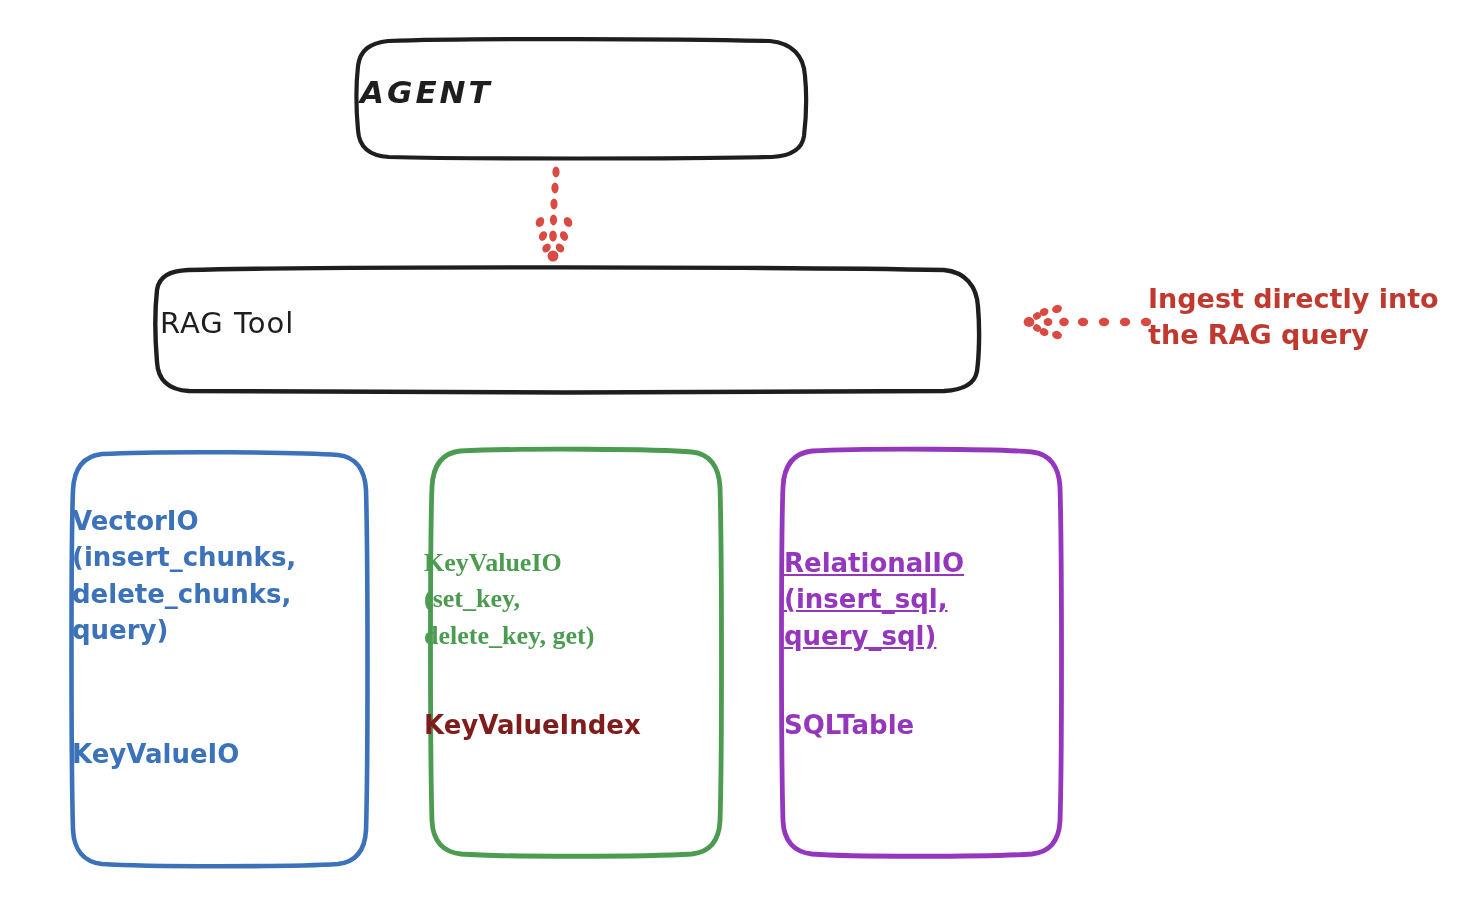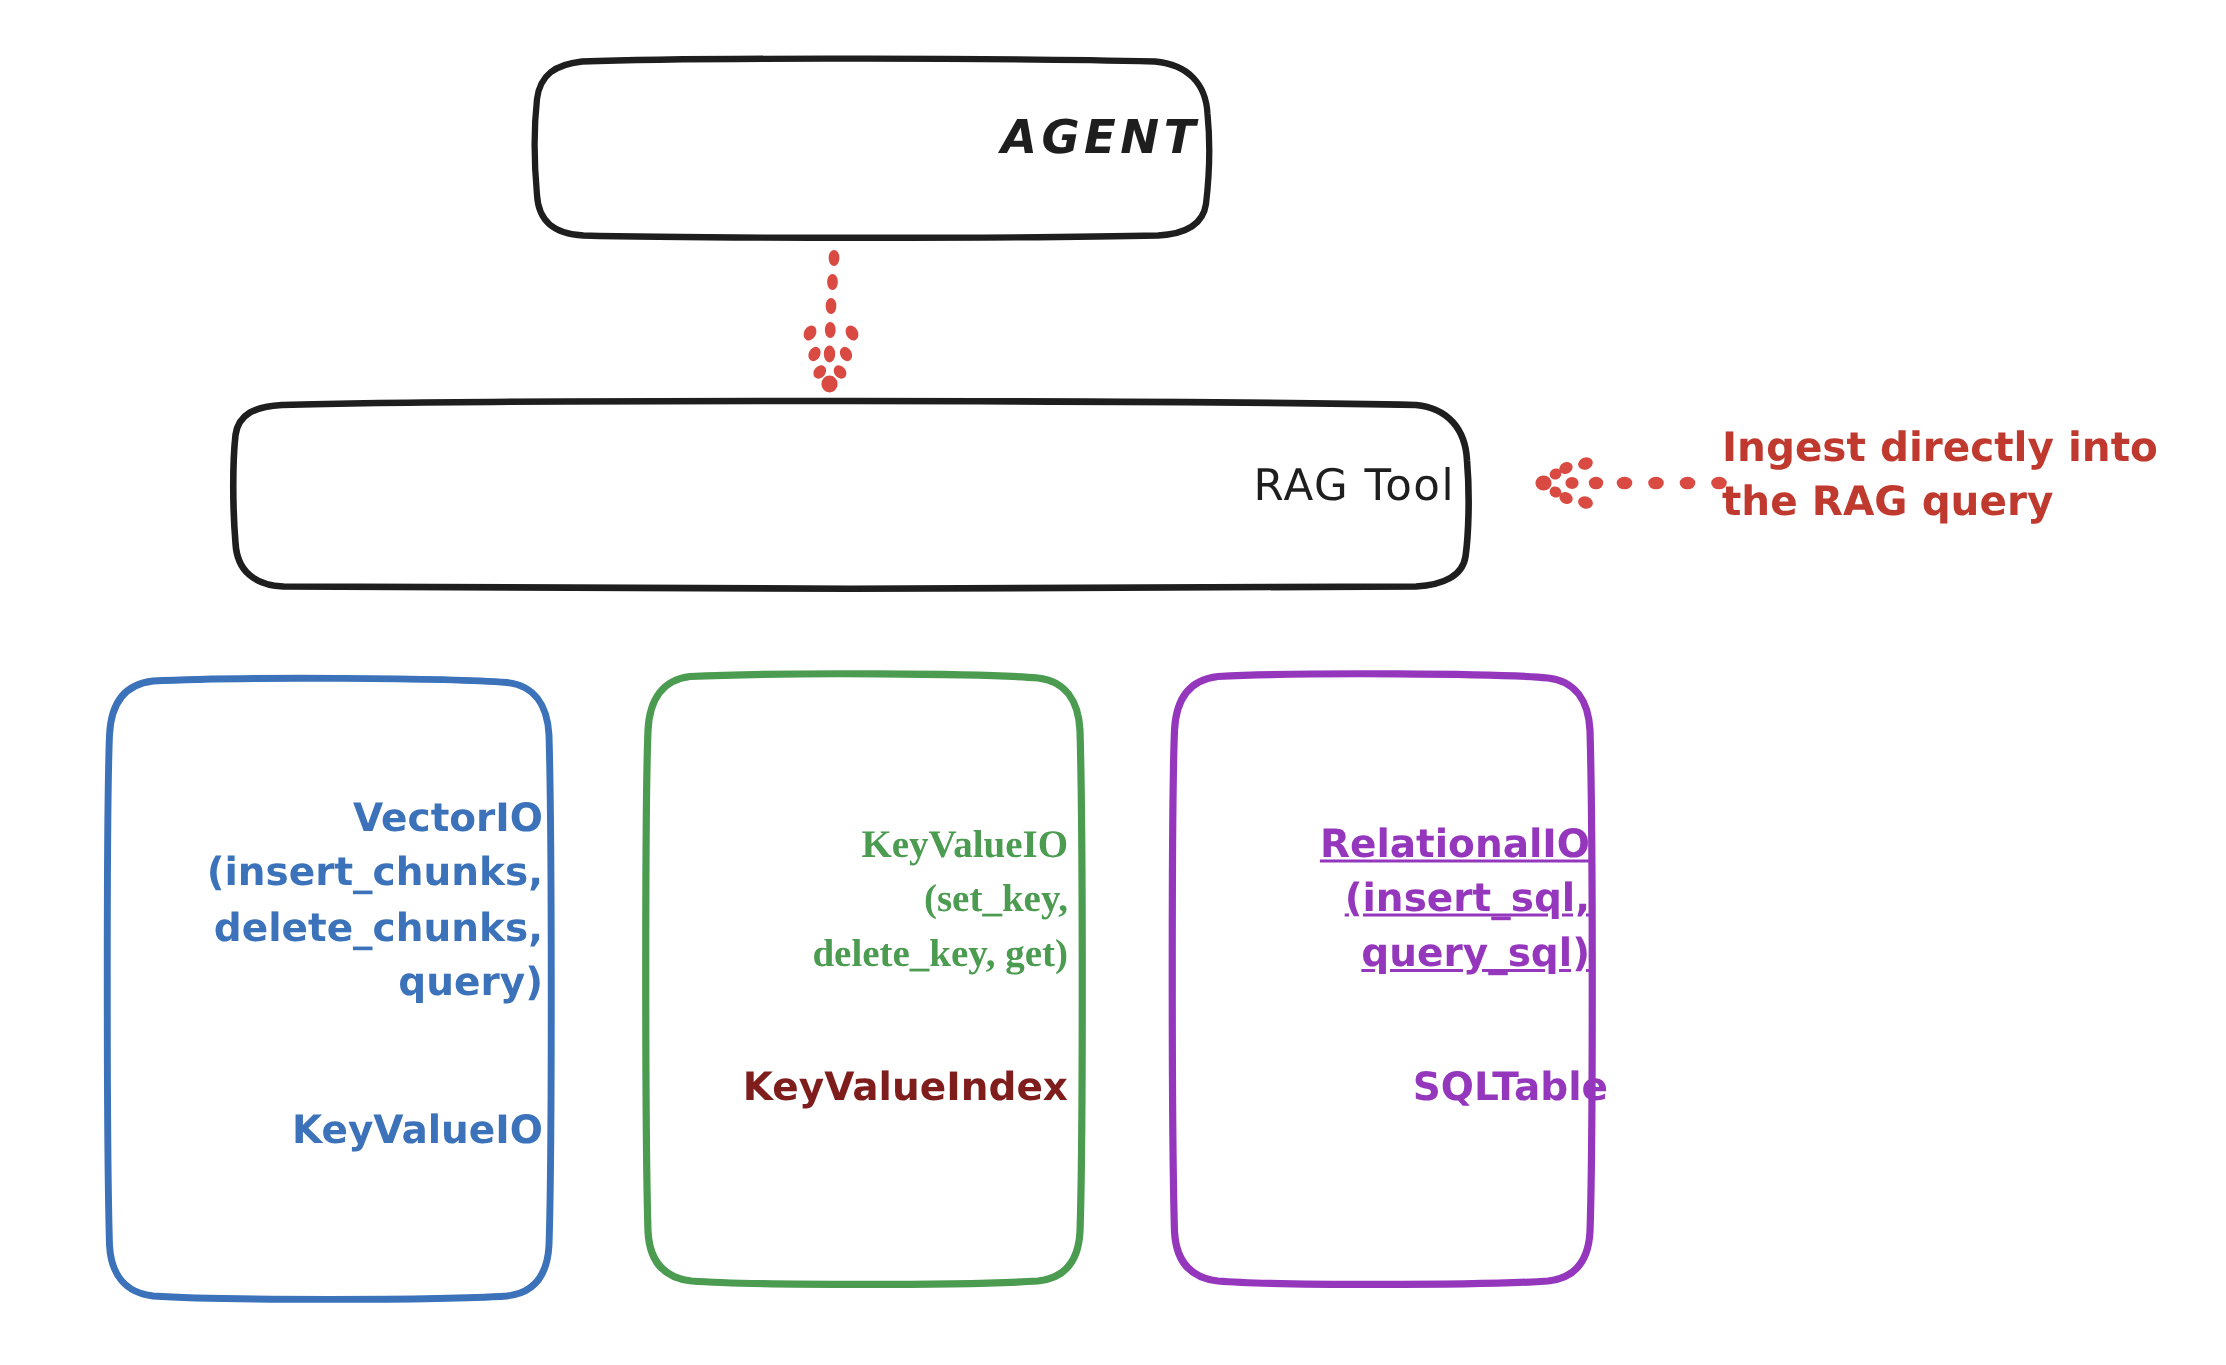--- a/index.html
+++ b/index.html
@@ -16,21 +16,21 @@
   }
   #canvas {
     position: absolute;
     left: 0;
     top: 0;
     width: 1484px;
     height: 910px;
   }
   .node-label {
     position: absolute;
-    text-align: right;
+    text-align: left;
     white-space: pre-line;
     line-height: 1.32;
     user-select: none;
   }
 
   
   #agent-label {
     left: 360px;
     top: 72px;
     width: 440px;
@@ -79,21 +79,21 @@
   }
   .io-sub {
     font-family: "DejaVu Sans", sans-serif;
     font-size: 26px;
     font-weight: 600;
     line-height: 1.4;
   }
 
   #vector-block {
     left: 72px;
-    top: 528px;
+    top: 503px;
     width: 290px;
     color: #3b72b9;
   }
   #vector-sub {
     left: 72px;
     top: 736px;
     width: 290px;
     color: #3b72b9;
   }
 
@@ -116,21 +116,20 @@
     top: 545px;
     width: 276px;
     color: #9537bd;
     text-decoration: underline;
   }
   #rel-sub {
     left: 784px;
     top: 707px;
     width: 276px;
     color: #9537bd;
-    margin-left: 12px;
   }
 </style>
 </head>
 <body>
 
 <svg id="canvas" viewBox="0 0 1484 910" xmlns="http://www.w3.org/2000/svg">
 
   <g>
     <path fill="none" stroke="#1e1e1e" stroke-width="4.2" stroke-linecap="round" stroke-linejoin="round" d="M 388 41
          C 470 38, 680 39, 770 41

